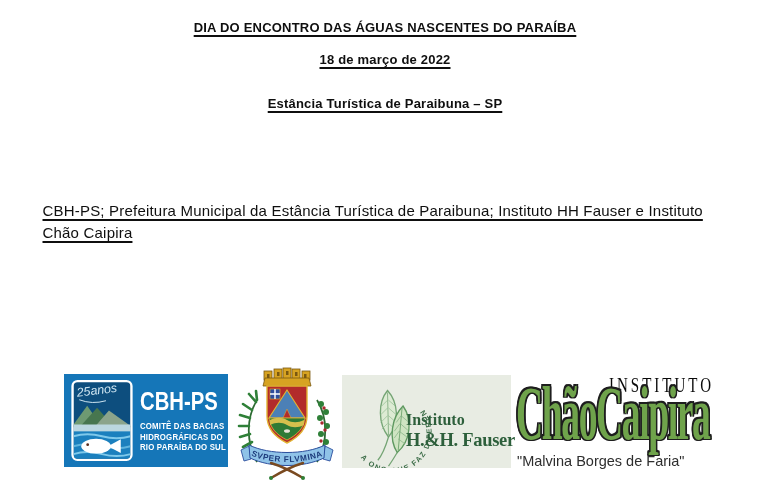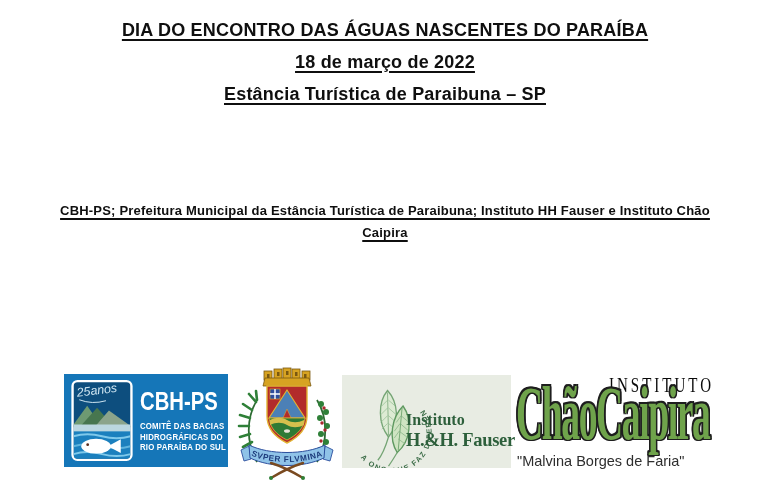--- a/index.html
+++ b/index.html
@@ -3,28 +3,28 @@
 <meta charset="utf-8">
 <style>
   html,body{margin:0;padding:0;background:#fff;}
   .page{
     position:relative;width:770px;height:484px;background:#fff;overflow:hidden;
     font-family:"Liberation Sans", sans-serif;color:#0f0f0f;
   }
   
   .docline{
     position:absolute;left:0;right:0;text-align:center;
-    font-weight:bold;font-size:18px;letter-spacing:0.2px;
+    font-weight:bold;font-size:13px;letter-spacing:0.2px;
     text-decoration:underline;text-decoration-thickness:1.5px;text-underline-offset:3px;
     white-space:nowrap;
   }
-  .t1{top:20px;} .t2{top:52px;} .t3{top:84px;} .orgh{top:168px;}
+  .t1{top:20px;} .t2{top:52px;} .t3{top:96px;} .orgh{top:168px;}
   .orgbody{
     position:absolute;top:200px;left:50%;transform:translateX(-50%);
-    width:685px;text-align:center;font-weight:bold;font-size:13px;letter-spacing:0.2px;
+    width:685px;text-align:left;font-weight:normal;font-size:15px;letter-spacing:0.2px;
     line-height:22px;text-decoration:underline;text-decoration-thickness:1.5px;text-underline-offset:3px;
   }
   
   .logo{position:absolute;}
   
   .cbh{left:64px;top:374px;width:164px;height:93px;background:#1576B8;}
   .cbh-card{position:absolute;left:7px;top:6px;width:62px;height:81px;}
   .cbh-text{position:absolute;left:76px;top:14px;width:84px;color:#fff;}
   .cbh-acronym{
     font-weight:bold;font-size:26px;line-height:26px;white-space:nowrap;

